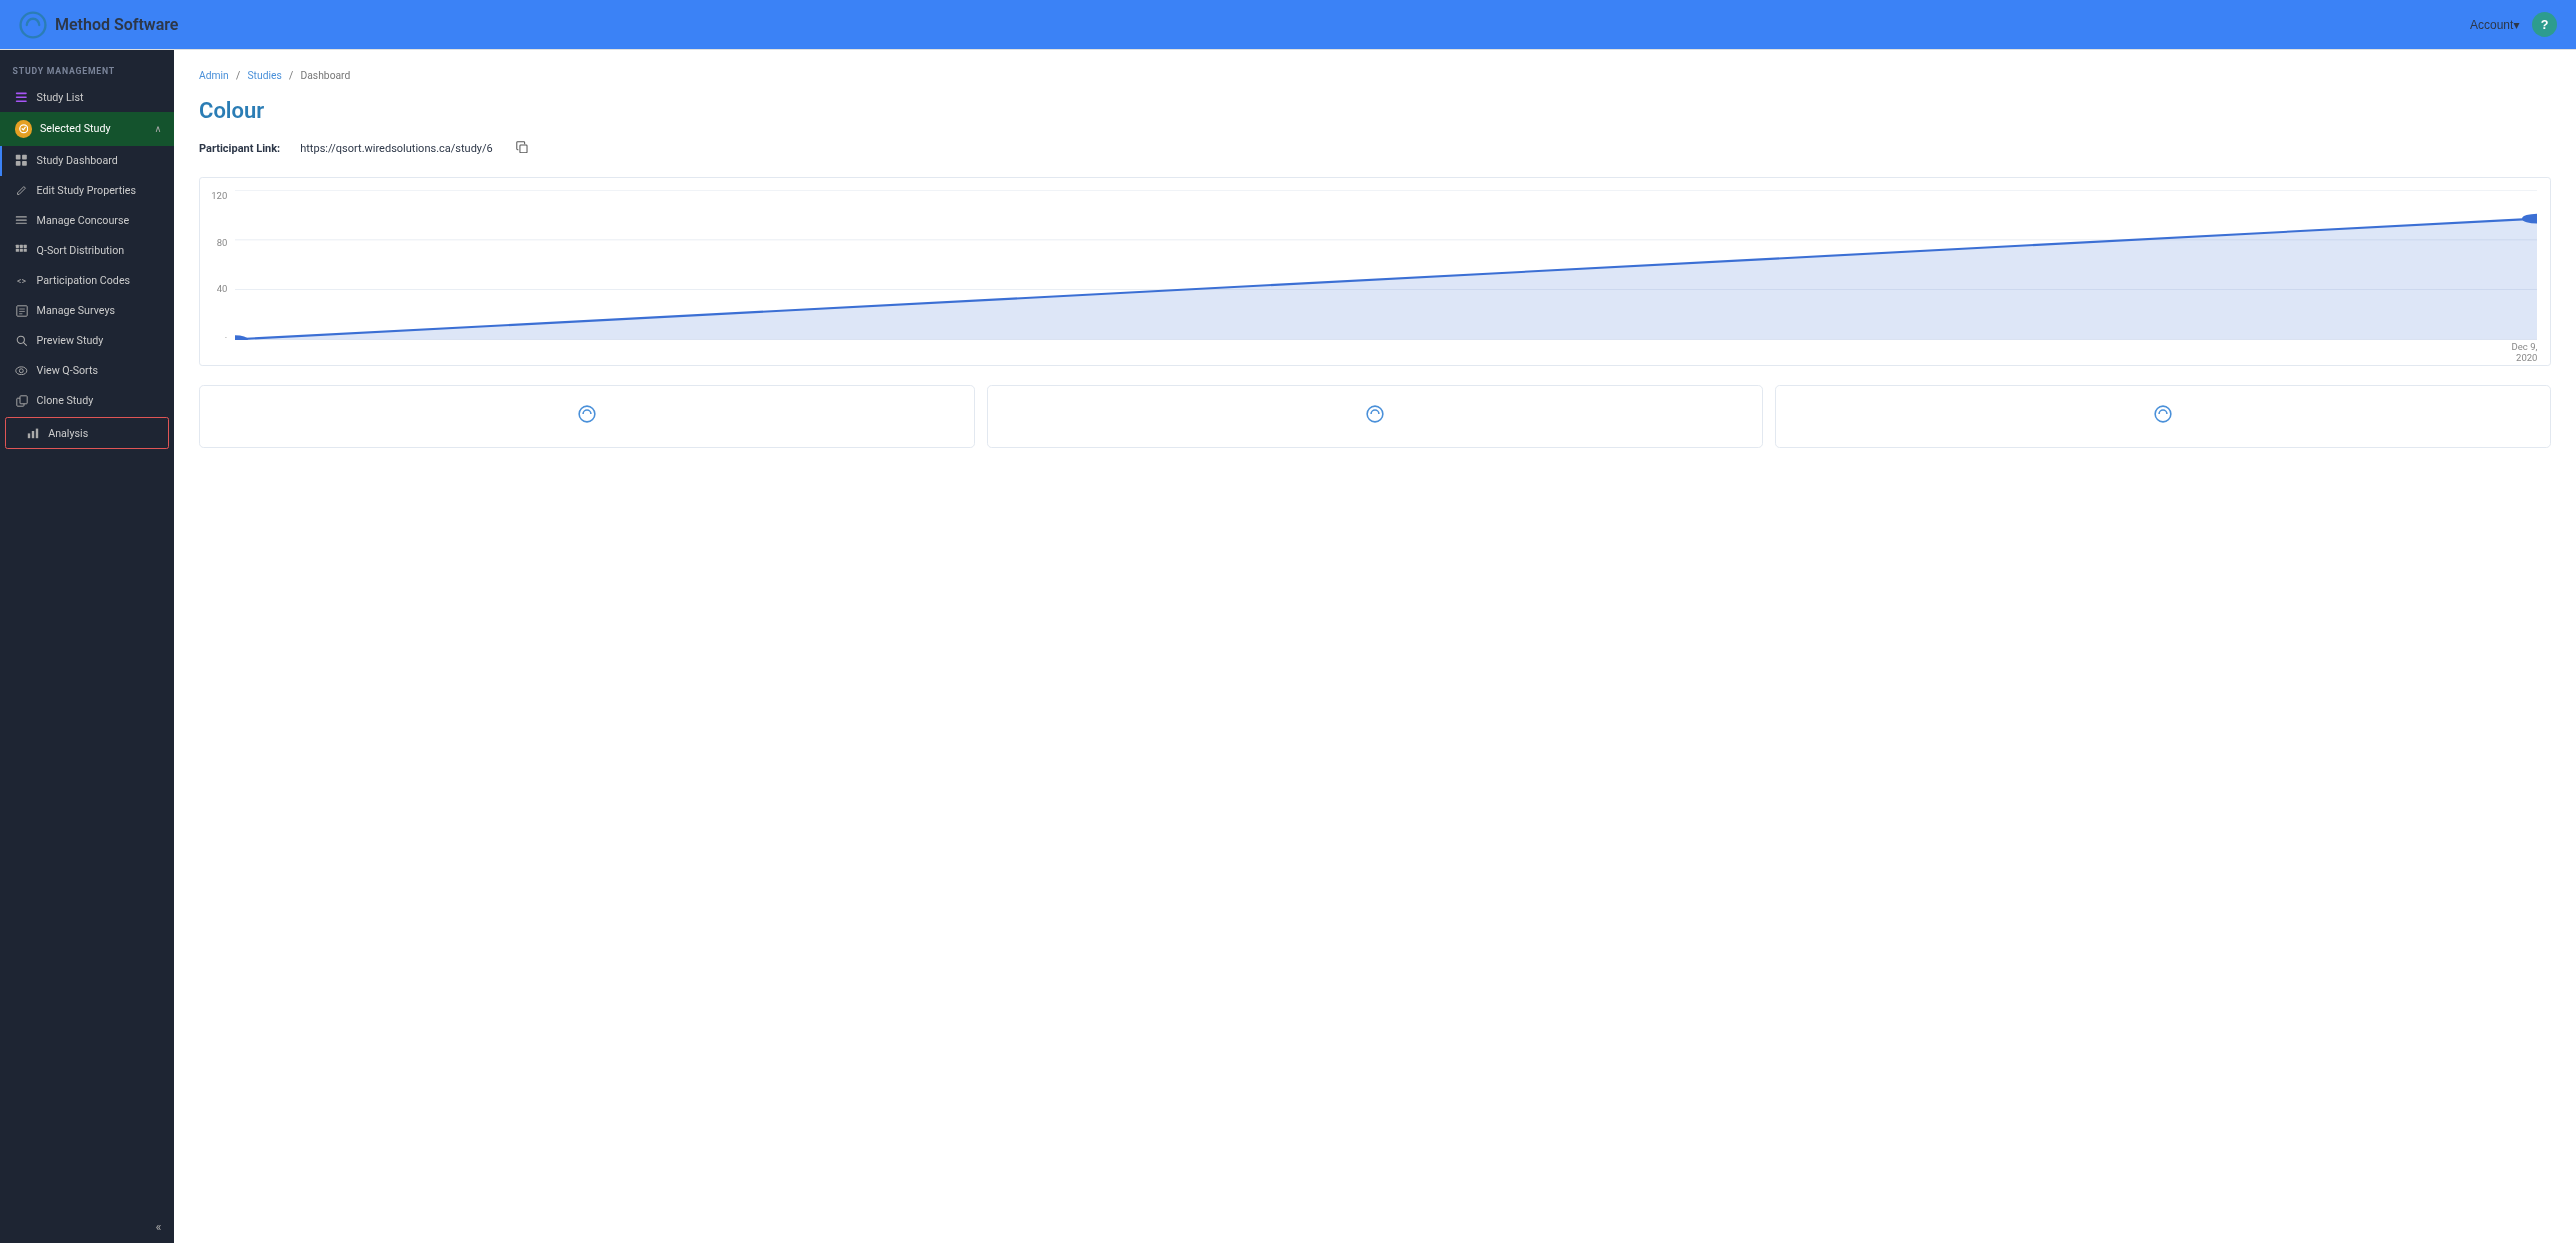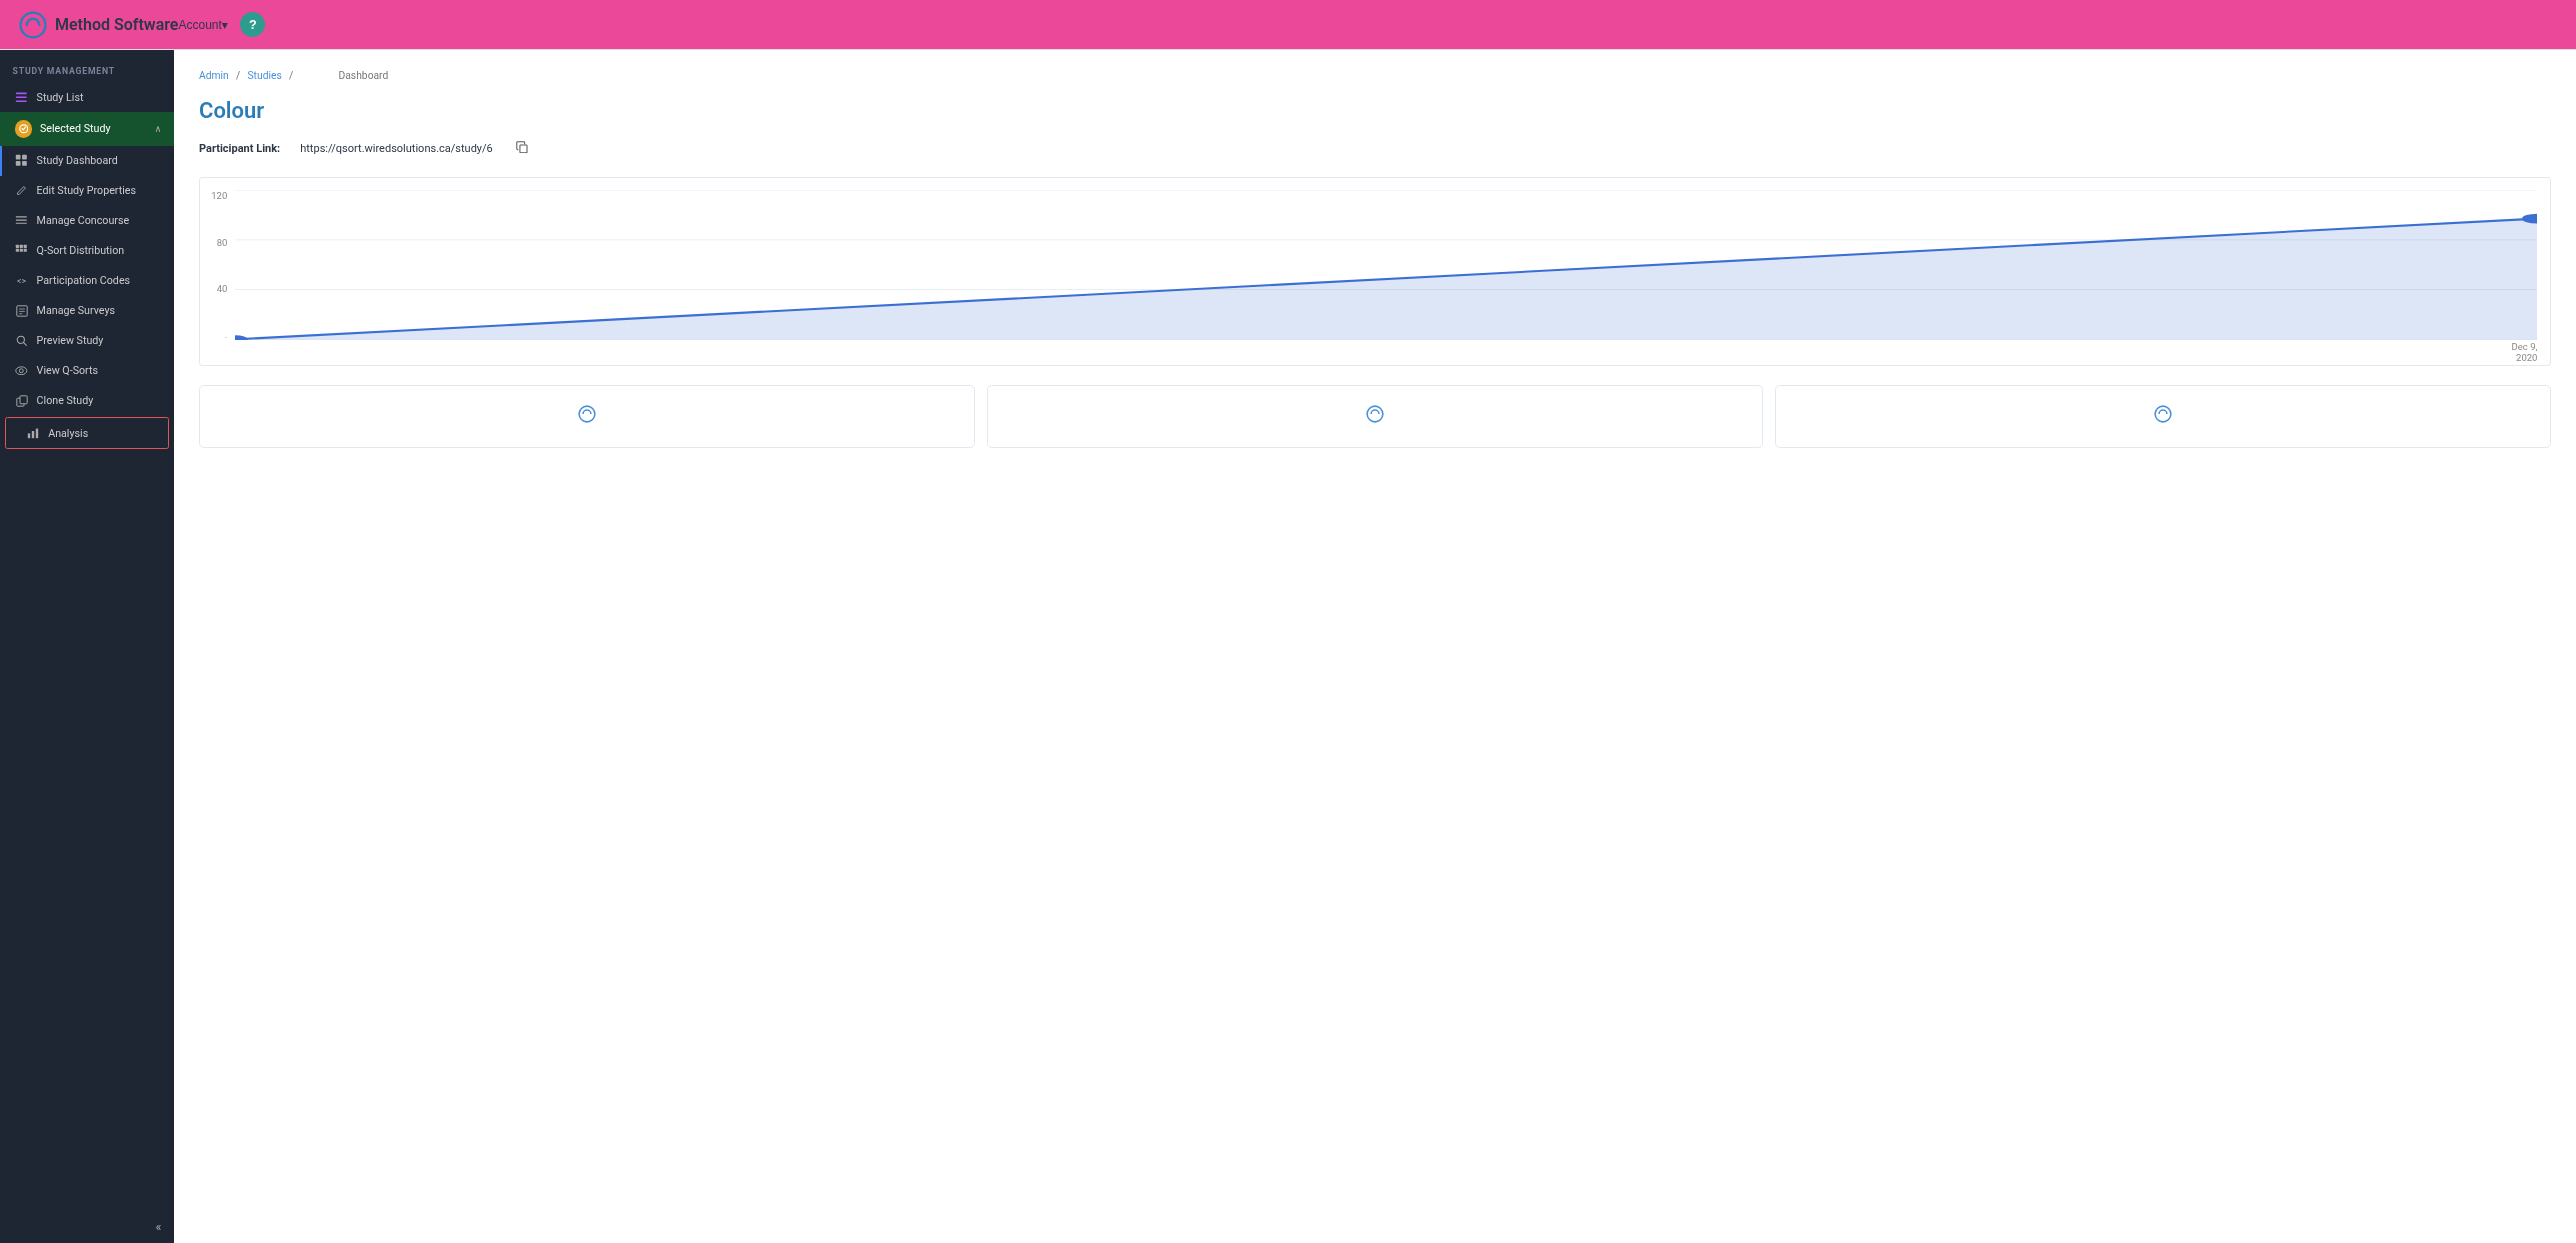--- a/index.html
+++ b/index.html
@@ -1,25 +1,25 @@
 <!DOCTYPE html>
 <html style="font-size:12.6px"><head>
   <meta charset="utf-8">
   <style>
     * { box-sizing: border-box; margin: 0; padding: 0; }
     body { font-family: -apple-system, BlinkMacSystemFont, 'Segoe UI', Roboto, sans-serif; background: #f5f5f5; display: flex; flex-direction: column; height: 100vh; overflow: hidden; }
 
     
     .navbar {
-      background: #ec4899;
+      background: #3b82f6;
       border-bottom: 0.8px solid #e0e0e0;
       height: 50px;
       display: flex;
       align-items: center;
-      justify-content: flex-start;
+      justify-content: space-between;
       padding: 0 19px;
       flex-shrink: 0;
       z-index: 100;
     }
     .navbar-brand {
       display: flex;
       align-items: center;
       gap: 8px;
     }
     .navbar-logo {
@@ -152,21 +152,21 @@
       flex: 1;
       background: #fff;
       overflow-y: auto;
       padding: 19px 25px;
     }
     .breadcrumb {
       font-size: 10.3px;
       color: #777;
       margin-bottom: 16px;
     }
-    .breadcrumb span { color: #777; margin-left: 38px; }
+    .breadcrumb span { color: #777; }
     .breadcrumb a { color: #4a90d9; text-decoration: none; }
     .breadcrumb .sep { margin: 0 4.7px; }
 
     .page-title {
       font-size: 22px;
       font-weight: 600;
       color: #2b7db5;
       margin-bottom: 16px;
     }
 

